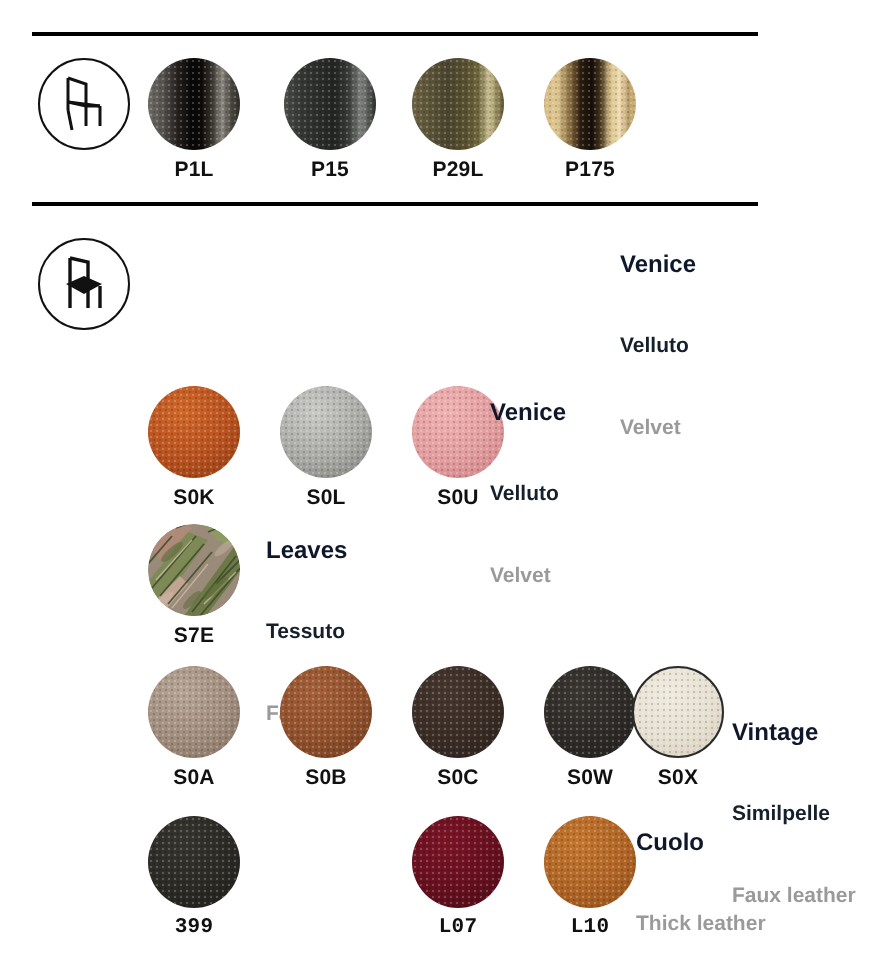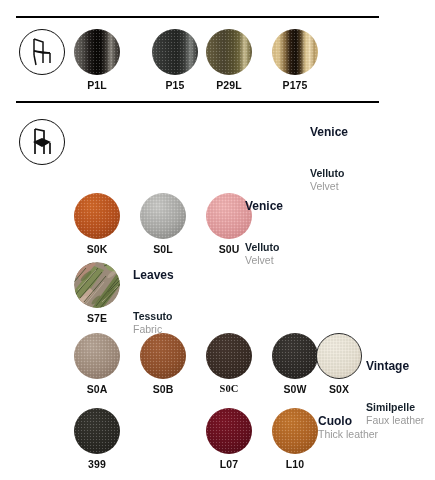--- a/index.html
+++ b/index.html
@@ -112,23 +112,24 @@
   }
   .caption .c-it {
     font-size: 10.5px;
     font-weight: bold;
     color: #15202b;
     display: block;
     margin-top: 28px;
   }
   .caption .c-en {
     font-size: 10.5px;
-    font-weight: normal;
+    font-weight: bold;
     color: #9a9a9a;
     display: block;
+    margin-top: 28px;
   }
 </style>
 </head>
 <body>
 
 <div class="page">
 
   <div class="divider" id="divider-top"></div>
   <div class="divider" id="divider-mid"></div>
 
@@ -156,21 +157,21 @@
       </g>
       <path d="M6 16 L15 12 L24 16 L15 21 Z" fill="#111"></path>
     </svg>
   </div>
 
   <div class="swatch-row" id="row-wood" style="top:29px;">
     <div class="swatch-cell" style="left:68px;">
       <div class="swatch-disc grain" style="background: linear-gradient(90deg, rgb(109, 106, 102) 0%, rgb(87, 84, 79) 16%, rgb(35, 31, 29) 33%, rgb(10, 8, 6) 47%, rgb(13, 11, 9) 58%, rgb(60, 56, 51) 70%, rgb(139, 135, 127) 80%, rgb(78, 74, 69) 90%, rgb(46, 43, 39) 100%);"></div>
       <div class="swatch-label">P1L</div>
     </div>
-    <div class="swatch-cell" style="left:146px;">
+    <div class="swatch-cell" style="left:136px;">
       <div class="swatch-disc grain" style="background: linear-gradient(90deg, rgb(74, 76, 74) 0%, rgb(54, 56, 54) 18%, rgb(43, 45, 43) 38%, rgb(35, 37, 35) 55%, rgb(58, 60, 58) 70%, rgb(126, 129, 126) 84%, rgb(77, 79, 77) 94%, rgb(44, 46, 44) 100%);"></div>
       <div class="swatch-label">P15</div>
     </div>
     <div class="swatch-cell" style="left:200px;">
       <div class="swatch-disc grain" style="background: linear-gradient(90deg, rgb(107, 98, 67) 0%, rgb(93, 85, 57) 18%, rgb(76, 69, 48) 38%, rgb(87, 80, 47) 58%, rgb(110, 102, 61) 72%, rgb(203, 191, 147) 84%, rgb(142, 132, 88) 93%, rgb(93, 85, 52) 100%);"></div>
       <div class="swatch-label">P29L</div>
     </div>
     <div class="swatch-cell" style="left:266px;">
       <div class="swatch-disc grain" style="background: linear-gradient(90deg, rgb(214, 187, 133) 0%, rgb(224, 199, 145) 14%, rgb(138, 110, 66) 28%, rgb(43, 29, 16) 40%, rgb(21, 14, 8) 52%, rgb(76, 58, 33) 62%, rgb(216, 192, 139) 72%, rgb(239, 220, 177) 82%, rgb(185, 157, 104) 92%, rgb(211, 184, 127) 100%);"></div>
       <div class="swatch-label">P175</div>
@@ -262,41 +263,41 @@
 
   <div class="swatch-row" id="row-vintage" style="top:333px;">
     <div class="swatch-cell" style="left:68px;">
       <div class="swatch-disc grain" style="background: radial-gradient(circle at 38% 28%, rgb(182, 165, 150) 0%, rgb(161, 141, 125) 55%, rgb(131, 111, 96) 100%);"></div>
       <div class="swatch-label">S0A</div>
     </div>
     <div class="swatch-cell" style="left:134px;">
       <div class="swatch-disc grain" style="background: radial-gradient(circle at 38% 28%, rgb(164, 96, 58) 0%, rgb(144, 81, 44) 55%, rgb(111, 60, 31) 100%);"></div>
       <div class="swatch-label">S0B</div>
     </div>
-    <div class="swatch-cell" style="left:200px;font-family:Liberation Serif, serif;">
+    <div class="swatch-cell" style="left:200px;">
       <div class="swatch-disc grain" style="background: radial-gradient(circle at 38% 28%, rgb(70, 55, 47) 0%, rgb(58, 45, 38) 55%, rgb(42, 33, 28) 100%);"></div>
       <div class="swatch-label">S0C</div>
     </div>
     <div class="swatch-cell" style="left:266px;">
       <div class="swatch-disc grain" style="background: radial-gradient(circle at 38% 28%, rgb(59, 55, 51) 0%, rgb(46, 43, 40) 55%, rgb(32, 30, 28) 100%);"></div>
       <div class="swatch-label">S0W</div>
     </div>
     <div class="swatch-cell" style="left:310px;">
       <div class="swatch-disc grain outlined" style="background: radial-gradient(circle at 38% 28%, rgb(239, 234, 222) 0%, rgb(230, 224, 210) 55%, rgb(214, 205, 188) 100%);"></div>
       <div class="swatch-label">S0X</div>
     </div>
   </div>
 
   <div class="caption" style="left:366px; top:360px;">
     <span class="c-name">Vintage</span>
     <span class="c-it">Similpelle</span>
     <span class="c-en">Faux leather</span>
   </div>
 
-  <div class="swatch-row" id="row-cuoio" style="top:408px;">
+  <div class="swatch-row" id="row-cuoio" style="top:408px;font-family:Liberation Mono, monospace;">
     <div class="swatch-cell" style="left:68px;">
       <div class="swatch-disc grain" style="background: radial-gradient(circle at 38% 28%, rgb(54, 53, 47) 0%, rgb(43, 42, 37) 55%, rgb(30, 29, 26) 100%);"></div>
       <div class="swatch-label">399</div>
     </div>
     <div class="swatch-cell" style="left:200px;">
       <div class="swatch-disc grain" style="background: radial-gradient(circle at 38% 28%, rgb(123, 21, 38) 0%, rgb(102, 16, 31) 55%, rgb(74, 10, 22) 100%);"></div>
       <div class="swatch-label">L07</div>
     </div>
     <div class="swatch-cell" style="left:266px;">
       <div class="swatch-disc grain" style="background: radial-gradient(circle at 38% 28%, rgb(195, 119, 47) 0%, rgb(176, 101, 38) 55%, rgb(142, 77, 24) 100%);"></div>

